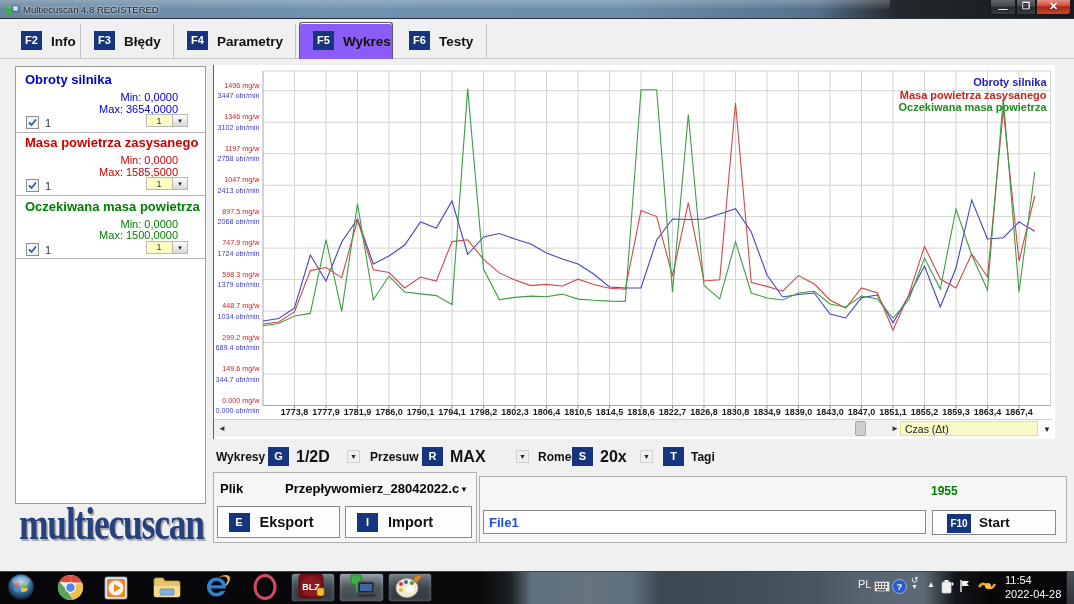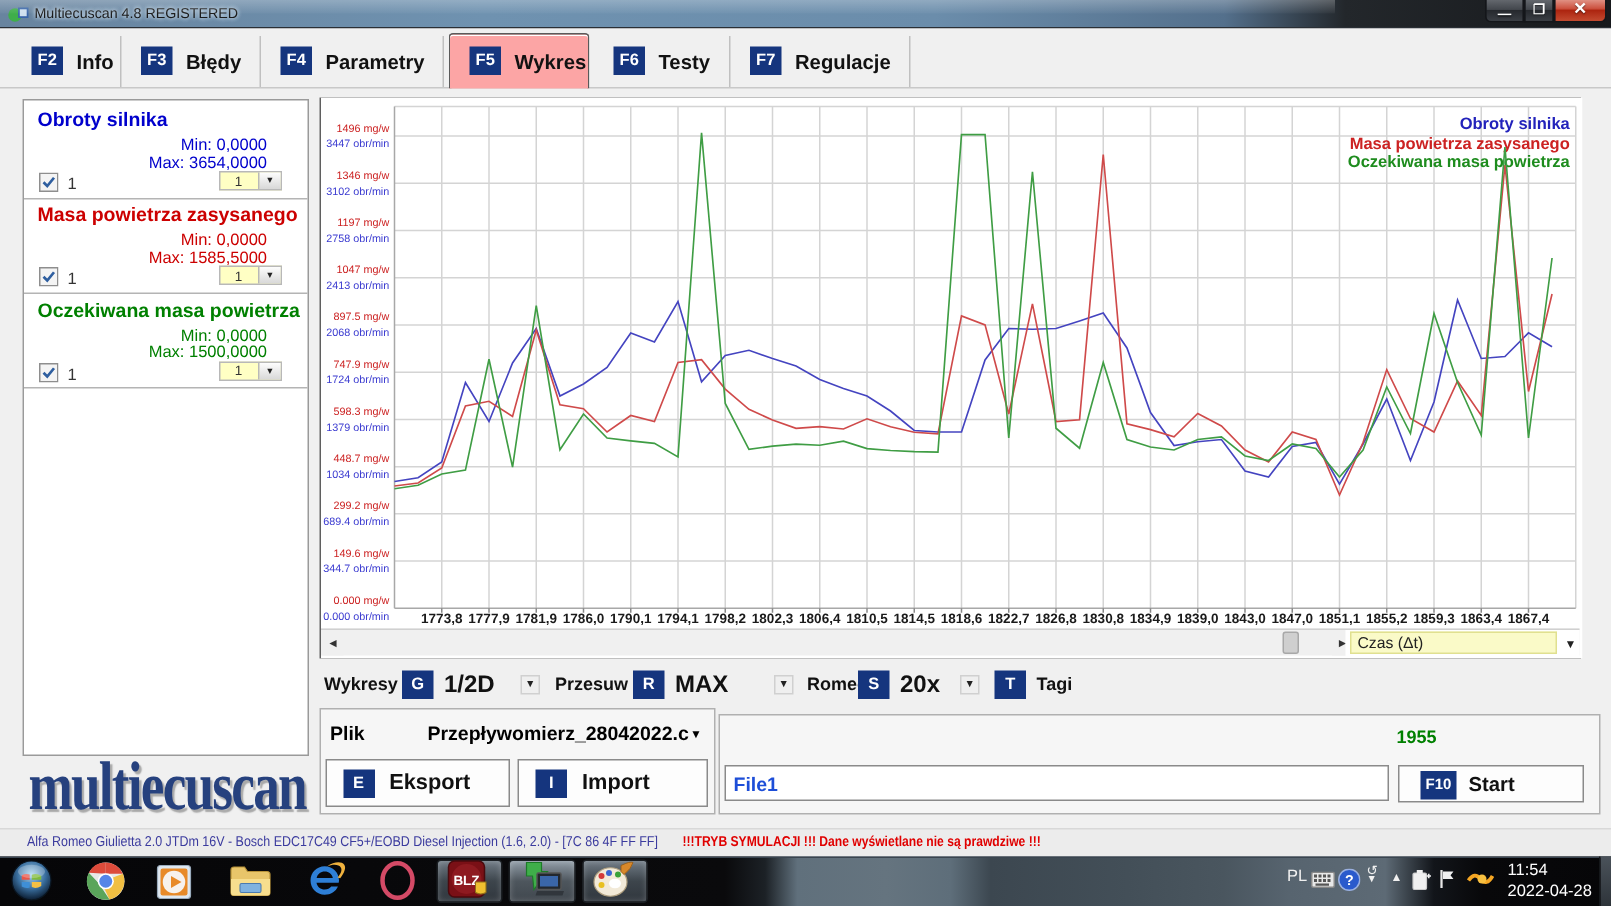--- a/index.html
+++ b/index.html
@@ -19,21 +19,21 @@
 .wb.mx { left:26px; width:20px; }
 .wb.cl { left:46px; width:35px; border-radius:0 0 4px 0;
   background:linear-gradient(#e09083 0%,#cc5240 40%,#ad2510 50%,#c34a30 100%); }
 .wb span { position:absolute; left:0; right:0; top:0; bottom:0; color:#fff; font-size:9px;
   text-align:center; line-height:13px; font-weight:bold; text-shadow:0 1px 1px #00000090; }
 
 #tabbar { position:absolute; left:0; top:19px; width:1074px; height:40px; background:#f0f0f0;
   border-bottom:1px solid #c8c8c8; }
 .tab { position:absolute; top:5px; height:34px; }
 .tab:not(.active) { border-right:1px solid #c0c0c0; }
-.tab.active { top:3px; height:37px; background:#fca5a5; border:1px solid #5a5a5a; border-bottom:none;
+.tab.active { top:3px; height:37px; background:#8b5cf6; border:1px solid #5a5a5a; border-bottom:none;
   border-radius:3px 3px 0 0; box-shadow:inset 0 1px 0 #fff; }
 .fkey { position:absolute; left:13px; top:7px; width:21px; height:19px; background:#15357e;
   color:#fff; font-size:11px; font-weight:bold; text-align:center; line-height:19px; }
 .tab.active .fkey { top:8px; }
 .tlabel { position:absolute; left:43px; top:10px; font-size:13.5px; font-weight:bold; color:#111; }
 .tab.active .tlabel { top:11px; }
 
 #lpanel { position:absolute; left:15px; top:66px; width:191px; height:438px; background:#fff;
   border:1px solid #9a9a9a; }
 .ptitle { position:absolute; left:9px; font-size:13px; font-weight:bold; }
@@ -134,24 +134,20 @@
         <span class="fkey">F4</span>
         <span class="tlabel">Parametry</span>
       </div>
       <div class="tab active" style="left:299px;width:94px">
         <span class="fkey">F5</span>
         <span class="tlabel">Wykres</span>
       </div>
       <div class="tab" style="left:396px;width:91px">
         <span class="fkey">F6</span>
         <span class="tlabel">Testy</span>
-      </div>
-      <div class="tab" style="left:487px;width:120px">
-        <span class="fkey">F7</span>
-        <span class="tlabel">Regulacje</span>
       </div>
     </div>
 <div id="lpanel">
       <div class="ptitle" style="top:5px;color:#0000cc">Obroty silnika</div>
       <div class="pminmax" style="top:25px;color:#0000cc">Min: 0,0000<br>Max: 3654,0000</div>
       <div class="cbx" style="top:46px"><svg width="13" height="13" viewBox="0 0 13 13">
           <rect x="0.5" y="0.5" width="12" height="12" fill="#f4f4f4" stroke="#8e8e8e"></rect>
           <path d="M3 6.5 L5.5 9 L10 3.5" stroke="#2f5fa0" stroke-width="1.8" fill="none"></path>
         </svg><span>1</span></div>
       <div class="ycombo" style="top:47px">
@@ -351,24 +347,20 @@
   <span style="position:absolute;left:451px;top:7px;font-size:12px;font-weight:bold;color:#008000">1955</span>
   <div style="position:absolute;left:3px;top:33px;width:443px;height:24px;background:#fff;border:1px solid #8a8a8a">
     <span style="position:absolute;left:5px;top:4px;font-size:13px;font-weight:bold;color:#1d4ed8">File1</span>
       </div>
   <div class="btn" id="startbtn" style="left:452px;top:33px;width:124px;height:25px">
         <span class="kbadge">F10</span>
         <span class="blabel">Start</span>
       </div>
 </div>
 <div id="logo">multiecuscan</div>
-<div id="statusbar">
-  <span class="car">Alfa Romeo Giulietta 2.0 JTDm 16V - Bosch EDC17C49 CF5+/EOBD Diesel Injection (1.6, 2.0) - [7C 86 4F FF FF]</span>
-  <span class="sim">!!!TRYB SYMULACJI !!! Dane wyświetlane nie są prawdziwe !!!</span>
-</div>
 <div id="taskbar">
       <svg width="28" height="28" viewBox="0 0 28 28" style="position:absolute;left:7px;top:2px">
         <defs>
           <radialGradient id="orbg" cx="50%" cy="35%" r="65%">
             <stop offset="0%" stop-color="#a8d4f0"></stop>
             <stop offset="55%" stop-color="#3a6f9f"></stop>
             <stop offset="100%" stop-color="#0b1c30"></stop>
           </radialGradient>
         </defs>
         <circle cx="14" cy="14" r="13" fill="url(#orbg)" stroke="#0a1520" stroke-width="0.8"></circle>

